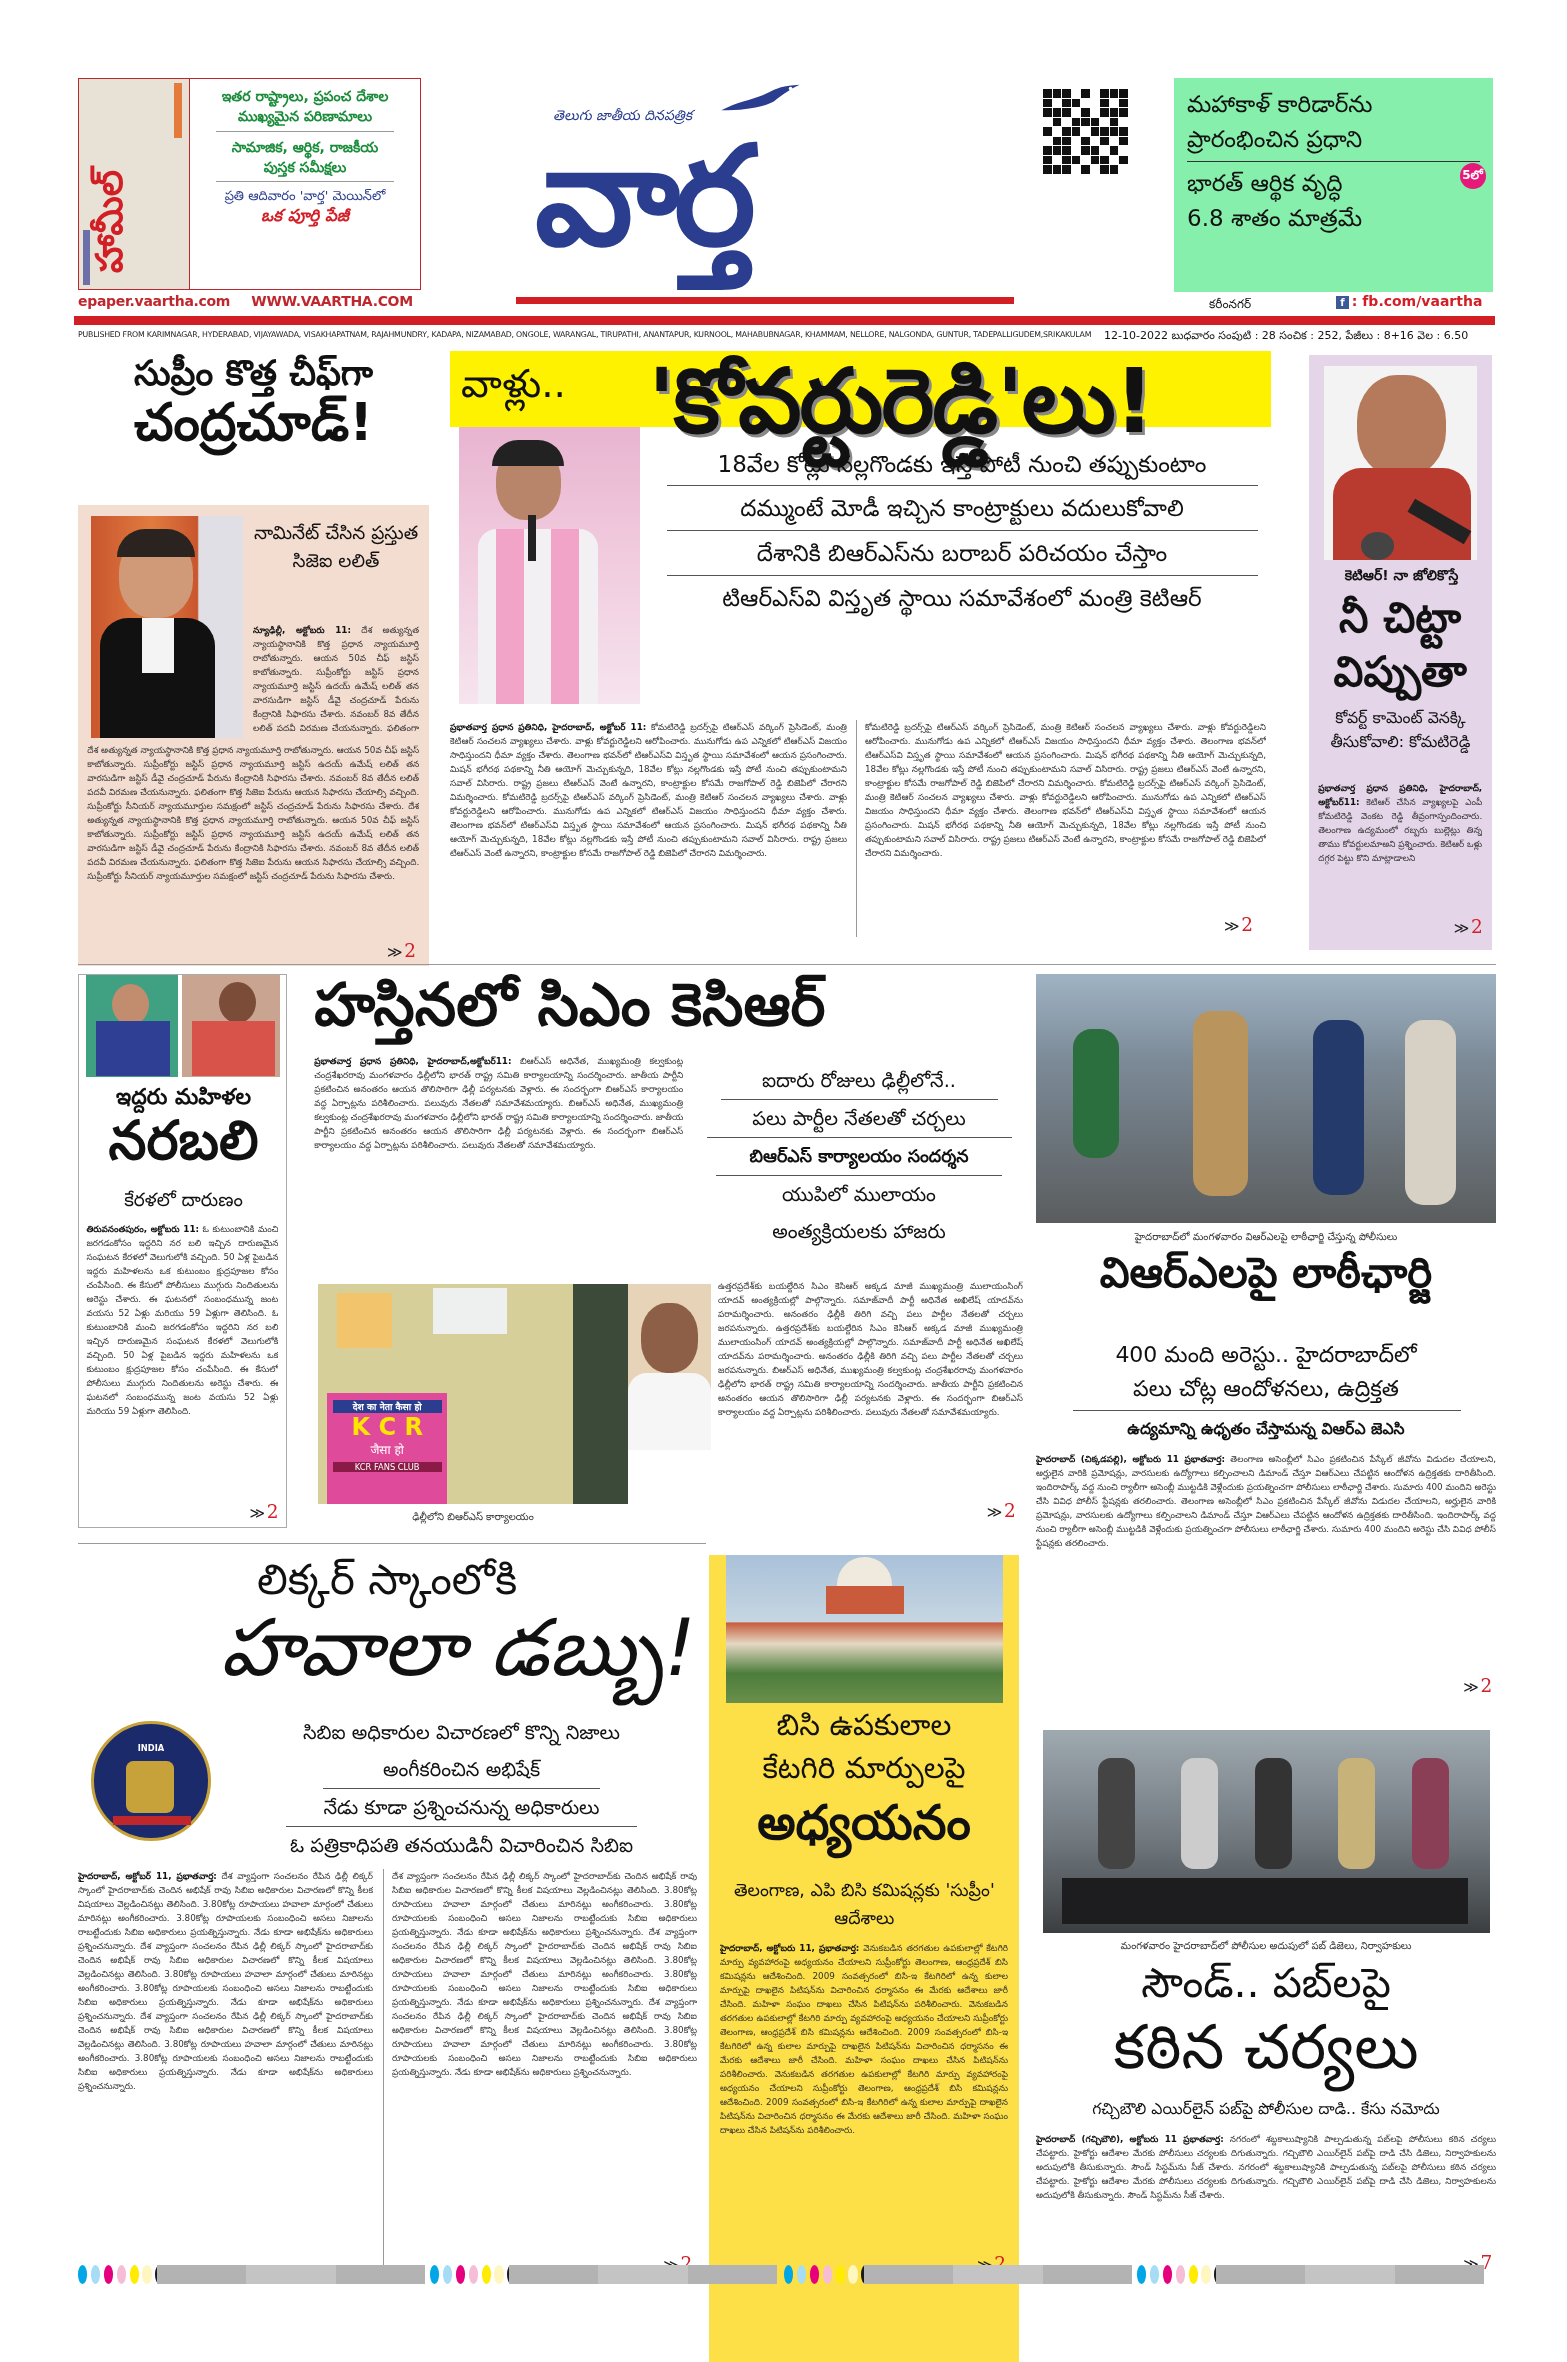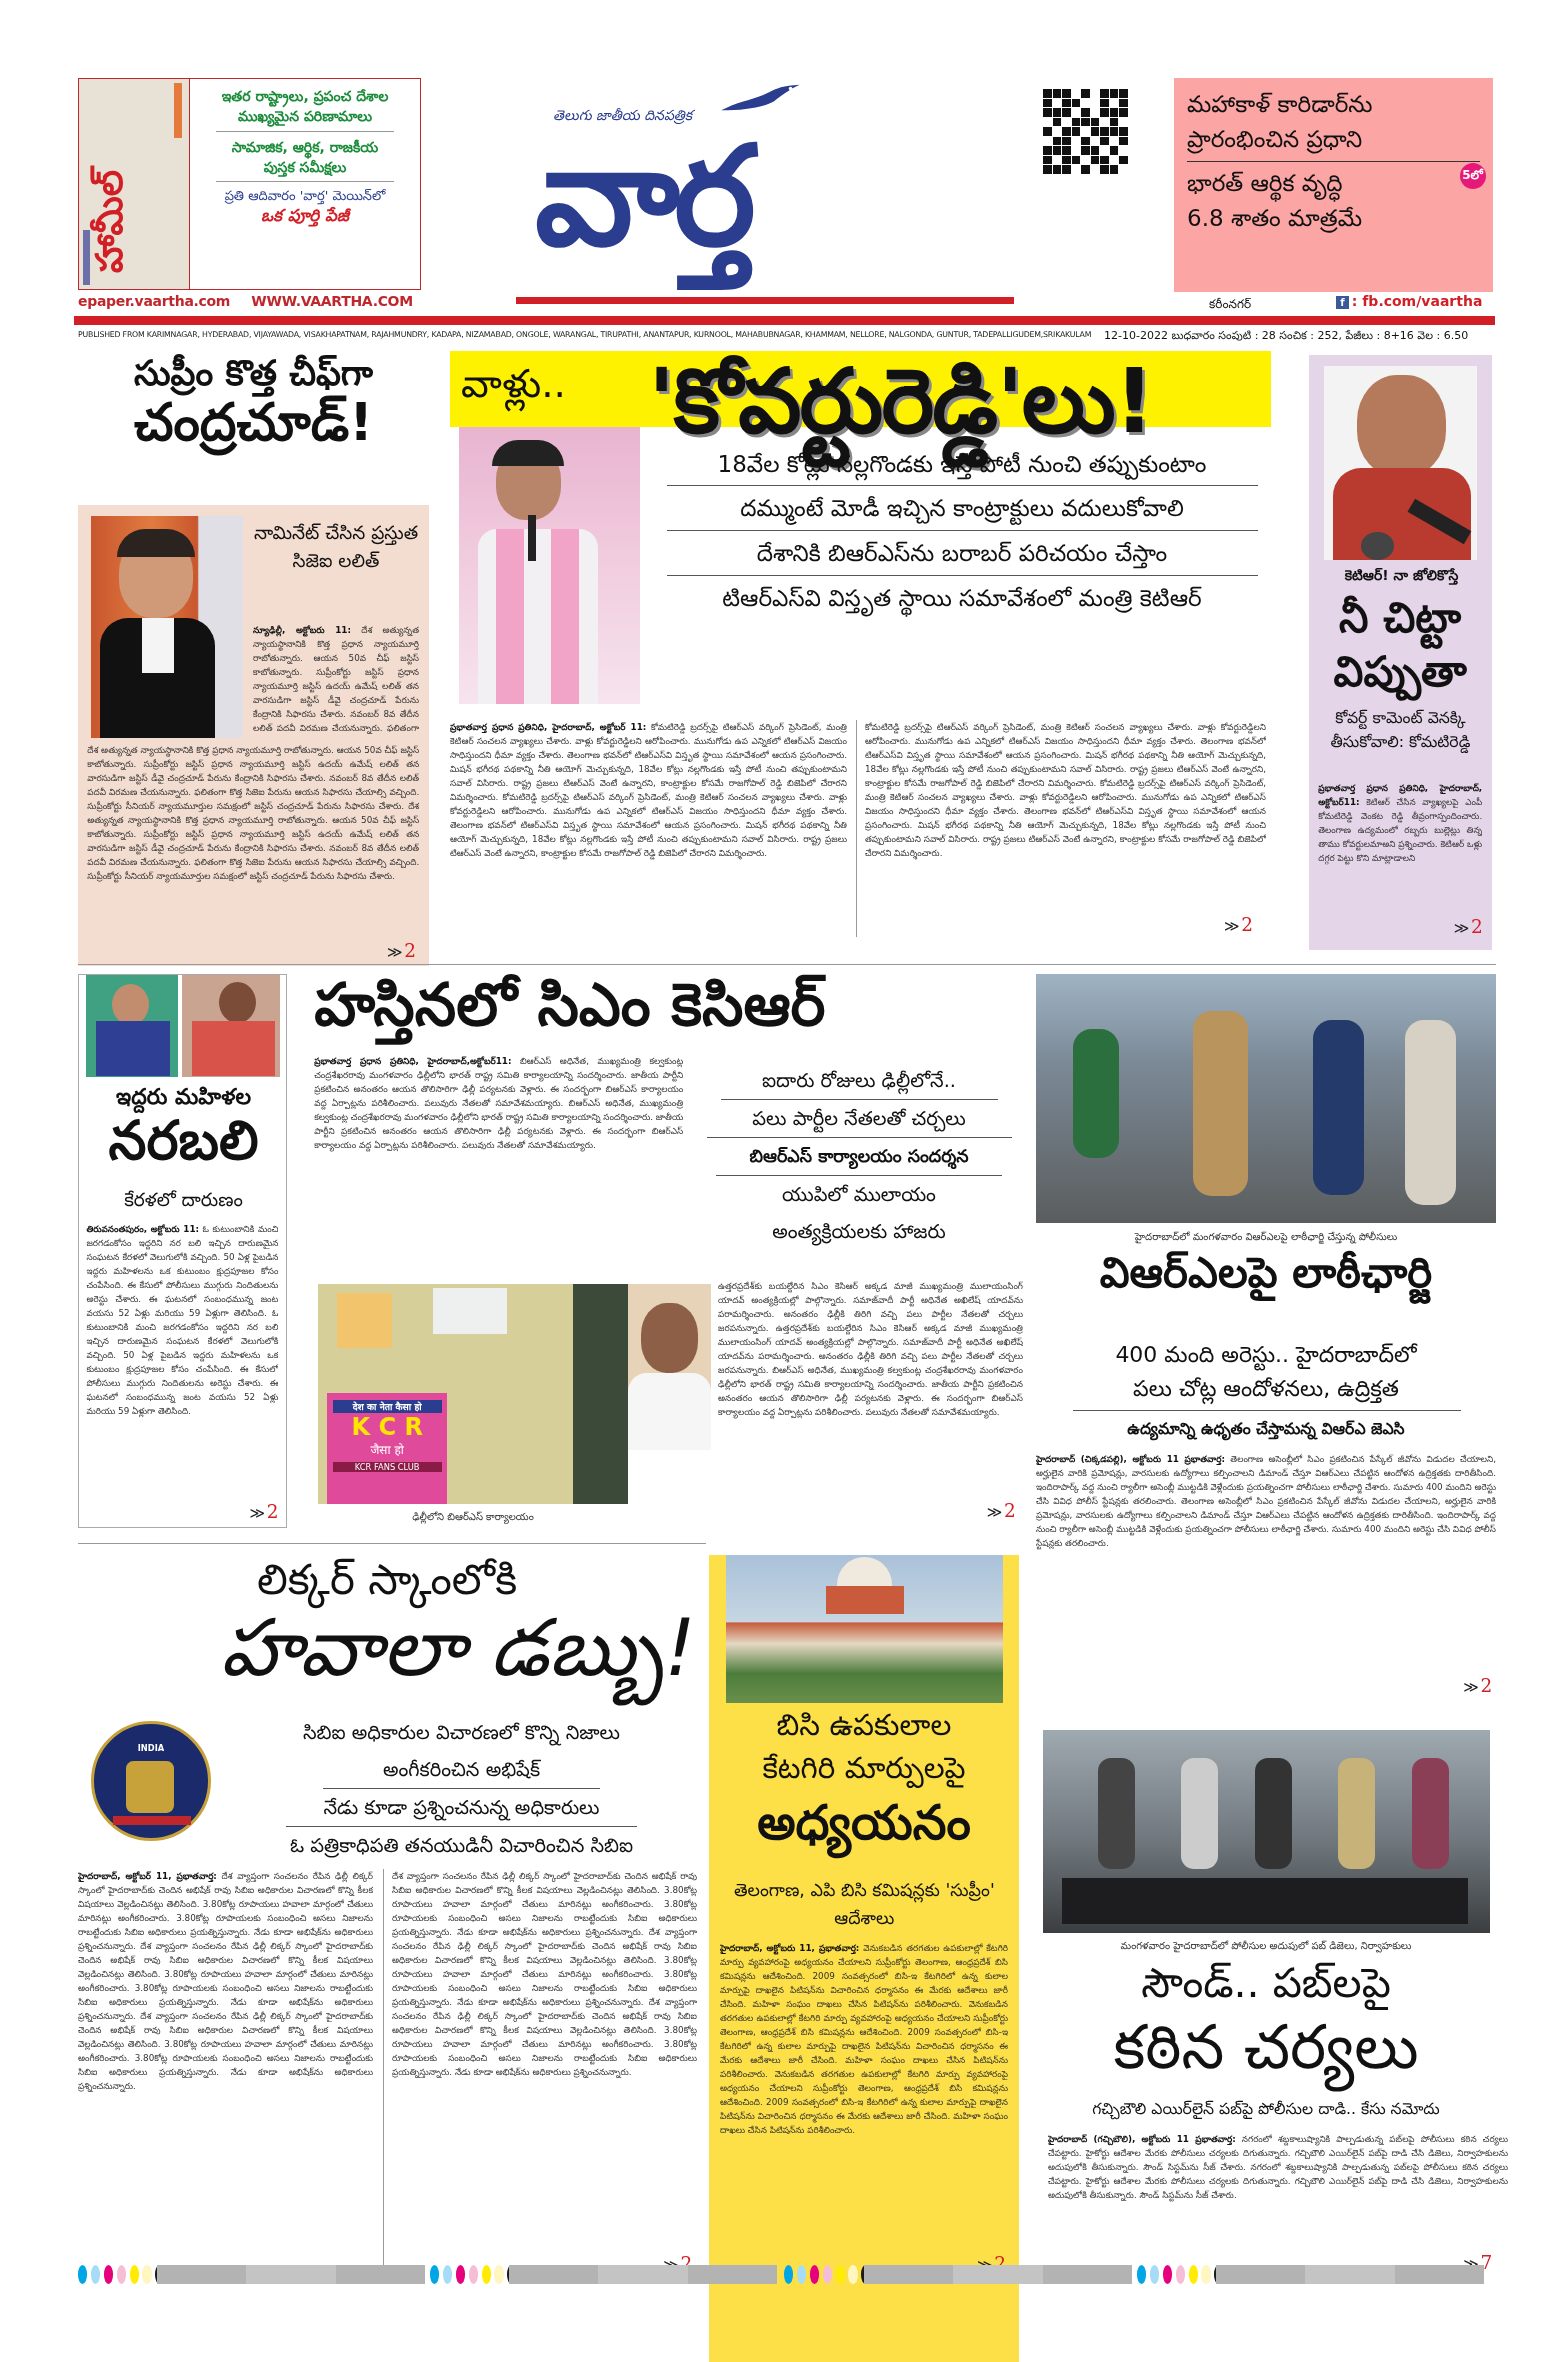--- a/index.html
+++ b/index.html
@@ -17,21 +17,21 @@
 .promo-body .r{color:#d21f26;font-weight:bold;font-style:italic;font-size:16.6px;line-height:22px}
 .urls{left:78px;top:293px;font-size:14px;color:#c0272d;font-weight:bold;word-spacing:16.6px;letter-spacing:-0.3px}
 .masthead{left:461px;top:74px;width:554px;height:240px}
 .mast-tag{position:absolute;left:92px;top:33px;font-size:14px;color:#2a3d8f;font-style:italic}
 .mast-logo{position:absolute;left:74px;top:54px;font-size:138px;font-weight:bold;color:#2a3d8f;letter-spacing:-5.5px;line-height:1}
 .mast-bird{position:absolute;left:258px;top:9.2px;width:83px;height:31px}
 .mast-red{position:absolute;left:55px;top:223px;width:498px;height:7.4px;background:#d21f26}
 .qr{left:1043px;top:89px;width:85px;height:85px;background:#fff;display:grid;grid-template-columns:repeat(9,1fr);grid-template-rows:repeat(9,1fr);gap:0.9px}
 .qr i{background:#111}
 .qr b{background:#fff}
-.teaser{left:1174px;top:78px;width:319px;height:214px;background:#fca5a5;padding:9.2px 13px}
+.teaser{left:1174px;top:78px;width:319px;height:214px;background:#86efac;padding:9.2px 13px}
 .teaser .t{font-size:23px;line-height:35px;color:#111}
 .teaser hr{border:0;border-top:1.4px solid #333;margin:3.7px 0}
 .teaser .badge{position:absolute;right:7.4px;top:85px;width:26px;height:26px;border-radius:50%;background:#e6197a;color:#fff;font-size:12px;font-weight:bold;display:flex;align-items:center;justify-content:center}
 .place{left:1209px;top:297px;font-size:12px}
 .fb{left:1336px;top:293px;font-size:14px;color:#d21f26;font-weight:bold}
 .fb .fbi{display:inline-block;width:13px;height:13px;background:#3b5998;color:#fff;font-size:10px;text-align:center;line-height:13px;margin-right:2.8px}
 .redrule{left:74px;top:316px;width:1421px;height:9.2px;background:#d21f26}
 .pubrow{left:78px;top:330px;width:1418px;font-size:7.8px;color:#222;letter-spacing:-0.2px}
 .daterow{left:1104px;top:329px;font-size:11px;color:#111}
 .h-xl{font-weight:bold;color:#111;line-height:1.05}
@@ -377,21 +377,21 @@
     <div style="position:absolute;left:138px;top:28px;width:37px;height:111px;background:#ccc;border-radius:13px;"></div>
     <div style="position:absolute;left:212px;top:28px;width:37px;height:111px;background:#333;border-radius:13px;"></div>
     <div style="position:absolute;left:295px;top:28px;width:37px;height:111px;background:#c7b27a;border-radius:13px;"></div>
     <div style="position:absolute;left:369px;top:28px;width:37px;height:111px;background:#8a3f57;border-radius:13px;"></div>
     <div style="position:absolute;left:18.5px;top:148px;width:406px;height:46px;background:#1d1d1f;"></div>
   </div>
   <div class="caption" style="position:absolute;left:0;top:210px;width:460px;">మంగళవారం హైదరాబాద్‌లో పోలీసుల అదుపులో పబ్ డిజెలు, నిర్వాహకులు</div>
   <div style="position:absolute;left:0;top:229px;width:460px;text-align:center;font-size:41px;">సౌండ్.. పబ్‌లపై</div>
   <div style="position:absolute;left:0;top:286px;width:460px;text-align:center;font-size:61px;line-height:1;">కఠిన చర్యలు</div>
   <div style="position:absolute;left:0;top:369px;width:460px;text-align:center;font-size:15.7px;">గచ్చిబౌలి ఎయిర్‌లైన్ పబ్‌పై పోలీసుల దాడి.. కేసు నమోదు</div>
-  <div class="body-txt" style="position:absolute;left:12px;top:402px;width:460px;height:120px;overflow:hidden;">
+  <div class="body-txt" style="position:absolute;left:0;top:402px;width:460px;height:120px;overflow:hidden;">
     <b>హైదరాబాద్ (గచ్చిబౌలి), అక్టోబరు 11 ప్రభాతవార్త:</b> <span>నగరంలో శబ్దకాలుష్యానికి పాల్పడుతున్న పబ్‌లపై పోలీసులు కఠిన చర్యలు చేపట్టారు. హైకోర్టు ఆదేశాల మేరకు పోలీసులు చర్యలకు దిగుతున్నారు. గచ్చిబౌలి ఎయిర్‌లైన్ పబ్‌పై దాడి చేసి డిజెలు, నిర్వాహకులను అదుపులోకి తీసుకున్నారు. సౌండ్ సిస్టమ్‌ను సీజ్ చేశారు.</span> <span>నగరంలో శబ్దకాలుష్యానికి పాల్పడుతున్న పబ్‌లపై పోలీసులు కఠిన చర్యలు చేపట్టారు. హైకోర్టు ఆదేశాల మేరకు పోలీసులు చర్యలకు దిగుతున్నారు. గచ్చిబౌలి ఎయిర్‌లైన్ పబ్‌పై దాడి చేసి డిజెలు, నిర్వాహకులను అదుపులోకి తీసుకున్నారు. సౌండ్ సిస్టమ్‌ను సీజ్ చేశారు.</span>
   </div>
   <div class="more" style="position:absolute;right:3.7px;top:522px;">7</div>
 </div>
 
 <div class="dots" style="left:78px;">
   <span style="background:#00a6e6"></span>
     <span style="background:#a6dcf5"></span>
     <span style="background:#e6007e"></span>
     <span style="background:#f6bdd7"></span>

